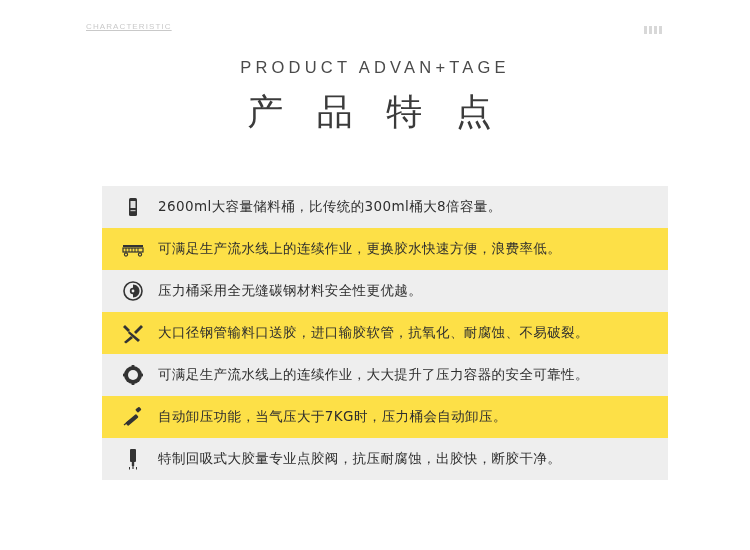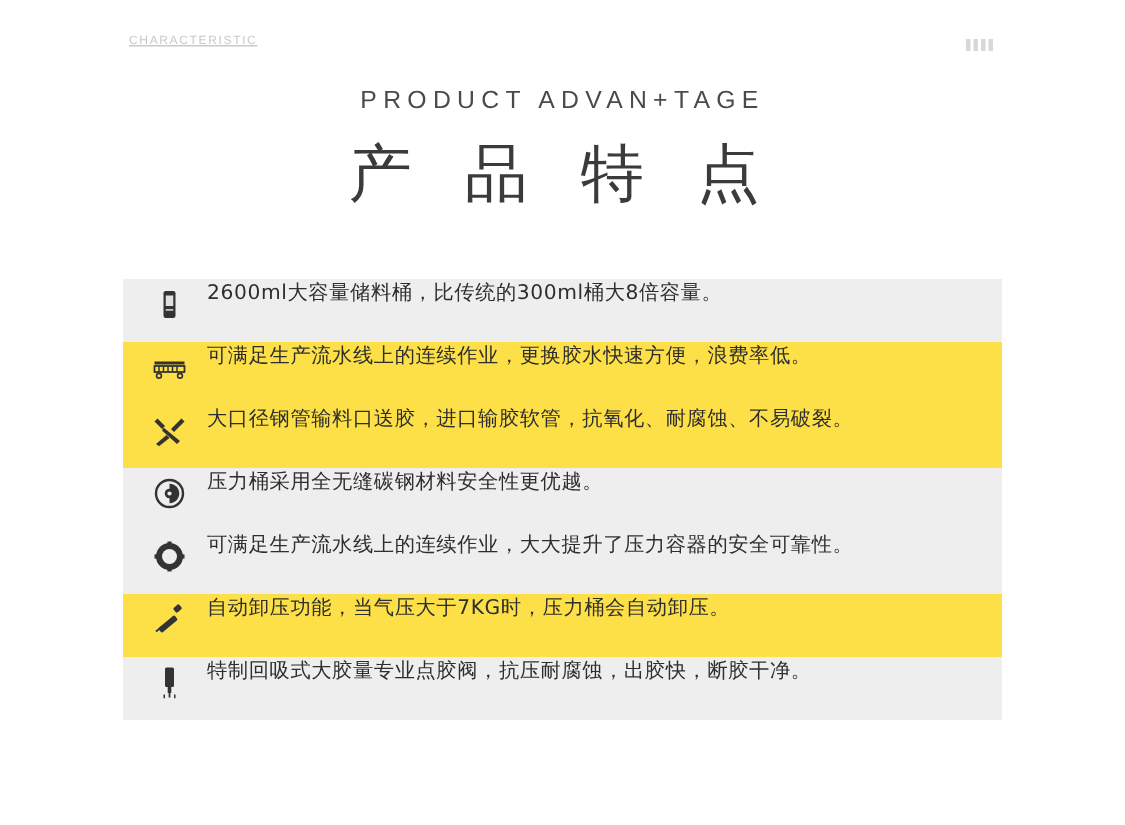--- a/index.html
+++ b/index.html
@@ -60,41 +60,42 @@
     color: #4a4a4a;
     font-family: "Liberation Sans", sans-serif;
   }
 
   .title-cn {
     position: absolute;
     top: 88px;
     left: 0;
     width: 750px;
     text-align: center;
-    font-size: 42px;
+    font-size: 36px;
     letter-spacing: 11px;
     color: #3b3b3b;
     font-weight: normal;
     font-family: "DejaVu Sans", sans-serif;
   }
 
   
   .list {
     position: absolute;
     top: 186px;
     left: 82px;
     width: 586px;
   }
 
   .row {
     display: flex;
-    align-items: flex-start;
+    align-items: center;
     height: 42px;
     padding-left: 14px;
     box-sizing: border-box;
+    margin-left: 20px;
   }
   .row.shaded {
     background: #eeeeee;
   }
   .row.plain {
     background: #fde047;
   }
 
   .row .icon {
     width: 34px;
@@ -157,42 +158,42 @@
           <line x1="12" y1="12" x2="12" y2="16" stroke="#333" stroke-width="1"></line>
           <line x1="15" y1="12" x2="15" y2="16" stroke="#333" stroke-width="1"></line>
           <line x1="18" y1="12" x2="18" y2="16" stroke="#333" stroke-width="1"></line>
           <circle cx="6" cy="18.5" r="1.6" fill="none" stroke="#333" stroke-width="1.1"></circle>
           <circle cx="20" cy="18.5" r="1.6" fill="none" stroke="#333" stroke-width="1.1"></circle>
         </svg>
       </span>
       <span class="text">可满足生产流水线上的连续作业，更换胶水快速方便，浪费率低。</span>
     </div>
 
+    <div class="row shaded">
+      <span class="icon">
+        <svg width="26" height="26" viewBox="0 0 26 26">
+          <circle cx="13" cy="13" r="9" fill="none" stroke="#333" stroke-width="1.6"></circle>
+          <path d="M13 6.5 C16.6 6.5 19.5 9.4 19.5 13 C19.5 16.6 16.6 19.5 13 19.5 Z" fill="#333"></path>
+          <circle cx="13" cy="13" r="3.2" fill="#333"></circle>
+          <circle cx="13" cy="13" r="1.4" fill="#eee"></circle>
+        </svg>
+      </span>
+      <span class="text">压力桶采用全无缝碳钢材料安全性更优越。</span>
+    </div>
+
     <div class="row plain">
       <span class="icon">
         <svg width="26" height="26" viewBox="0 0 26 26">
           <path d="M5 5 L10 10 L8 12 L3 7 Z" fill="#333"></path>
           <path d="M9 11 L20 20 L18 22 L8 13 Z" fill="#333"></path>
           <path d="M21 5 L14 12 L16 14 L23 7 Z" fill="#333"></path>
           <path d="M11 16 L4 22 L6 23.5 L13 18 Z" fill="#333"></path>
         </svg>
       </span>
       <span class="text">大口径钢管输料口送胶，进口输胶软管，抗氧化、耐腐蚀、不易破裂。</span>
-    </div>
-
-    <div class="row shaded">
-      <span class="icon">
-        <svg width="26" height="26" viewBox="0 0 26 26">
-          <circle cx="13" cy="13" r="9" fill="none" stroke="#333" stroke-width="1.6"></circle>
-          <path d="M13 6.5 C16.6 6.5 19.5 9.4 19.5 13 C19.5 16.6 16.6 19.5 13 19.5 Z" fill="#333"></path>
-          <circle cx="13" cy="13" r="3.2" fill="#333"></circle>
-          <circle cx="13" cy="13" r="1.4" fill="#eee"></circle>
-        </svg>
-      </span>
-      <span class="text">压力桶采用全无缝碳钢材料安全性更优越。</span>
     </div>
 
     <div class="row shaded">
       <span class="icon">
         <svg width="26" height="26" viewBox="0 0 26 26">
           <circle cx="13" cy="13" r="9" fill="#333"></circle>
           <circle cx="13" cy="13" r="5" fill="#eee"></circle>
           <rect x="11.6" y="3" width="2.8" height="5" fill="#333"></rect>
           <rect x="11.6" y="18" width="2.8" height="5" fill="#333"></rect>
           <rect x="3" y="11.6" width="5" height="2.8" fill="#333"></rect>

